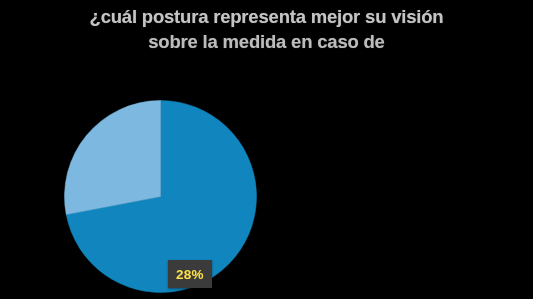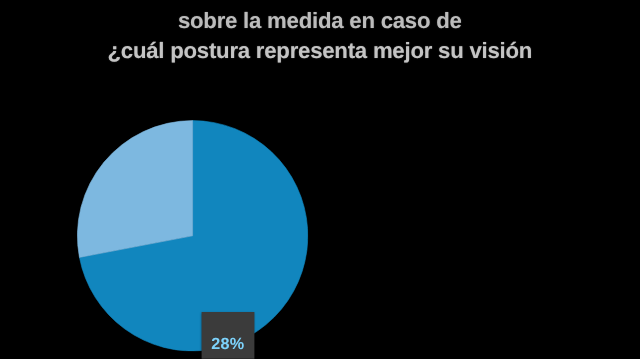--- a/index.html
+++ b/index.html
@@ -55,42 +55,42 @@
   #pie-svg {
     display: block;
     width: 193px;
     height: 193px;
   }
 
   
   .slice-label {
     position: absolute;
     background: #3b3b3b;
-    color: #7dd3fc;
+    color: #fde047;
     font-weight: bold;
     font-size: 13.5px;
     line-height: 13.5px;
-    padding: 20px 8px 6px 8px;
+    padding: 8px 8px 6px 8px;
     letter-spacing: 0.2px;
     white-space: nowrap;
     box-shadow: 0 1px 2px rgba(0,0,0,0.45);
   }
   #label-28 {
     left: 104px;
     top: 160px;
   }
 </style>
 </head>
 <body>
 
 <div id="canvas">
 
   <div id="chart-title">
+    <span class="tline l1">¿cuál postura representa mejor su visión</span>
     <span class="tline l2">sobre la medida en caso de</span>
-    <span class="tline l1">¿cuál postura representa mejor su visión</span>
   </div>
 
   <div id="pie-wrap">
     <svg id="pie-svg" viewBox="0 0 193 193">
 
       <path id="slice-0" fill="#1186be" stroke="#1186be" stroke-width="0.5" d="M 96.5 96.5 L 96.50 0.50 A 96 96 0 1 1 2.20 114.49 Z"></path>
 
       <path id="slice-1" fill="#7db8e0" stroke="#7db8e0" stroke-width="0.5" d="M 96.5 96.5 L 2.20 114.49 A 96 96 0 0 1 96.50 0.50 Z"></path>
     </svg>
 

